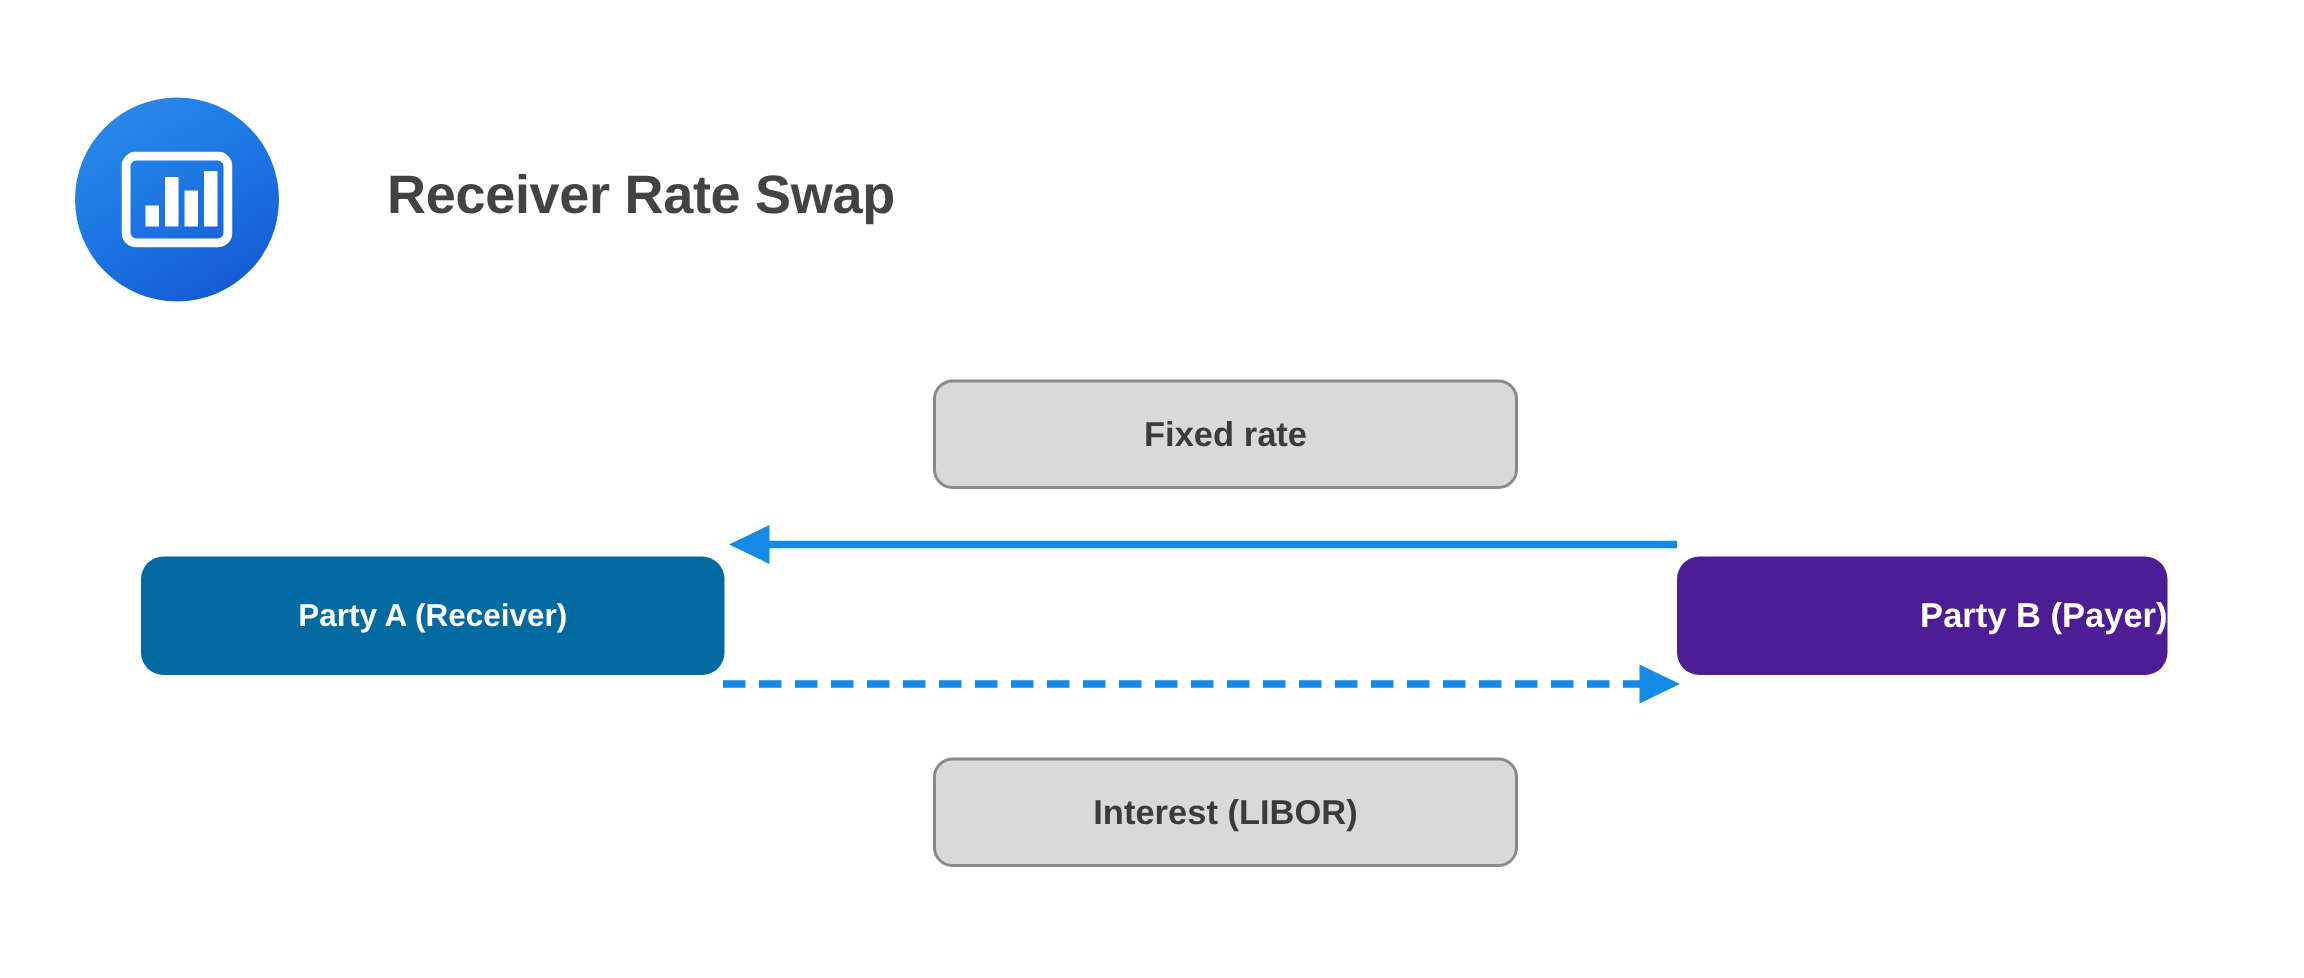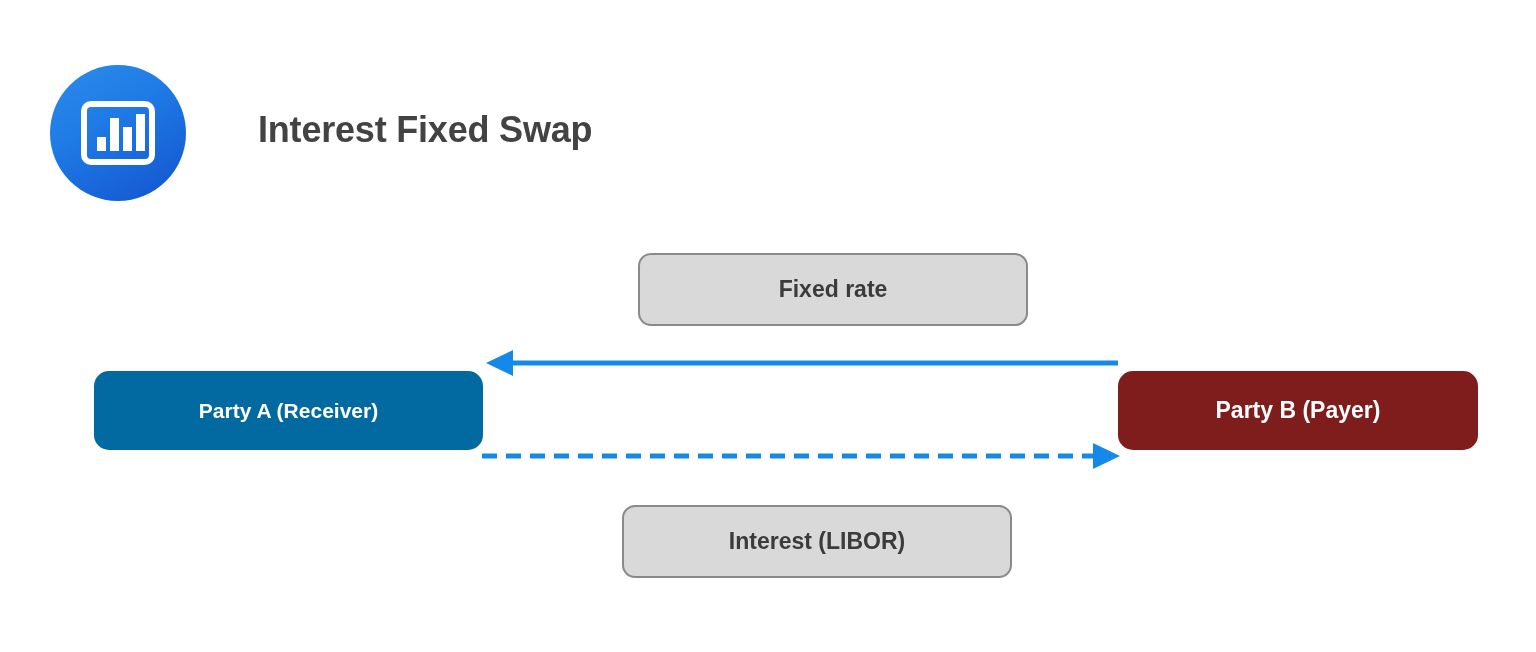--- a/index.html
+++ b/index.html
@@ -80,45 +80,46 @@
     width: 389px;
     height: 79px;
     background: #0369a1;
     color: #ffffff;
     font-size: 21px;
   }
 
   .node-party-b {
     left: 1118px;
     top: 371px;
-    width: 360px;
+    width: 327px;
     height: 79px;
-    background: #7f1d1d;
+    background: #4c1d95;
     color: #ffffff;
     font-size: 23px;
+    justify-content: flex-end;
   }
 
   .label-box {
     position: absolute;
     left: 622px;
     width: 390px;
     height: 73px;
     box-sizing: border-box;
     background: #d9d9d9;
     border: 2px solid #8a8a8a;
     border-radius: 13px;
     display: flex;
     align-items: center;
     justify-content: center;
     font-size: 23px;
     font-weight: bold;
     color: #3b3b3b;
     white-space: nowrap;
   }
-  .label-fixed { top: 253px; margin-left: 16px; }
+  .label-fixed { top: 253px; }
   .label-floating { top: 505px; }
 
   .edges {
     position: absolute;
     left: 0;
     top: 0;
     width: 1536px;
     height: 652px;
     pointer-events: none;
   }
@@ -133,21 +134,21 @@
       <span>
         <svg width="74" height="64" viewBox="0 0 74 64" xmlns="http://www.w3.org/2000/svg">
           <rect x="3" y="3" width="68" height="58" rx="7" ry="7" fill="none" stroke="#ffffff" stroke-width="6"></rect>
           <rect x="16" y="36" width="9" height="14" fill="#ffffff"></rect>
           <rect x="29" y="17" width="9" height="33" fill="#ffffff"></rect>
           <rect x="42" y="26" width="9" height="24" fill="#ffffff"></rect>
           <rect x="55" y="13" width="9" height="37" fill="#ffffff"></rect>
         </svg>
       </span>
     </div>
-    <div class="page-title">Interest Fixed Swap</div>
+    <div class="page-title">Receiver Rate Swap</div>
   </div>
 
   <div class="diagram">
 
     <svg class="edges" viewBox="0 0 1536 652">
 
       <g>
         <line x1="1118" y1="363" x2="500" y2="363" stroke="#1589e8" stroke-width="5"></line>
         <polygon points="486,363 513,350 513,376" fill="#1589e8"></polygon>
       </g>

